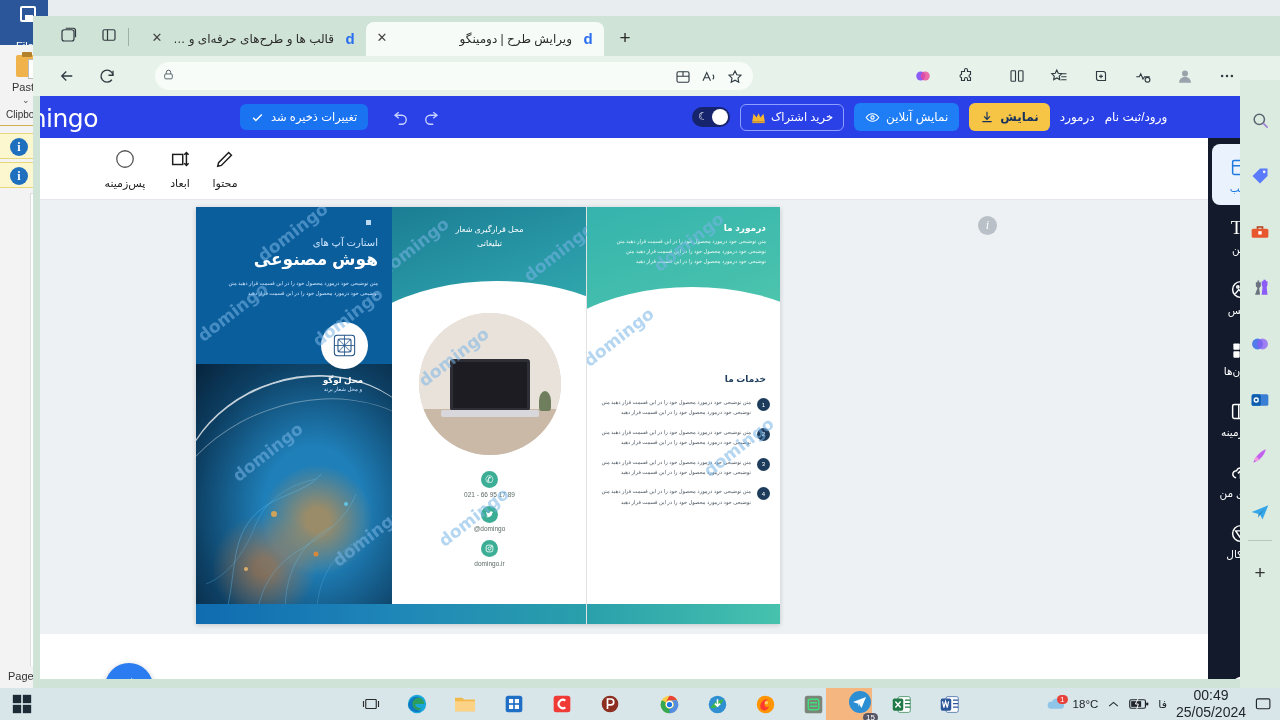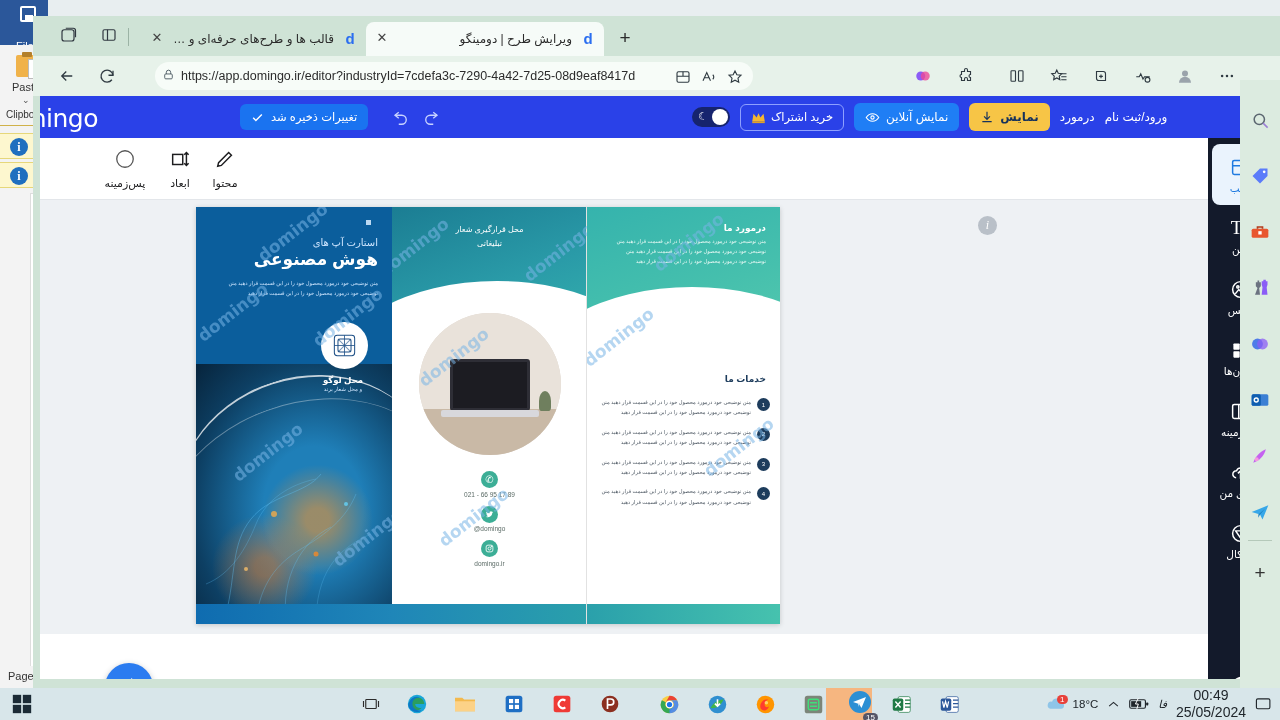--- a/index.html
+++ b/index.html
@@ -283,21 +283,20 @@
           </svg>
       </div>
 
       <div class="omnibox">
         <div class="lock">
           <svg viewBox="0 0 24 24" width="13" height="13" fill="none" stroke="currentColor" stroke-width="1.7">
             <rect x="5" y="11" width="14" height="9" rx="2"></rect>
               <path d="M8 11V8a4 4 0 0 1 8 0v3"></path>
             </svg>
         </div>
-        <div class="url">https://app.domingo.ir/editor?industryId=7cdefa3c-7290-4a42-7d25-08d9eaf8417d</div>
         <div class="omni-right">
           <div class="navic" style="position:relative; top:0">
             <svg viewBox="0 0 24 24" fill="none" stroke="currentColor" stroke-width="1.5">
                 <rect x="4" y="5" width="16" height="14" rx="2"></rect>
                 <path d="M4 11h16M12 5v6"></path>
               </svg>
           </div>
           <div class="navic" style="position:relative; top:0">
             <svg viewBox="0 0 24 24" fill="none" stroke="currentColor" stroke-width="1.5">
                 <path d="M4 17l5-11 5 11M6 13h6"></path>
@@ -835,21 +834,21 @@
       </div>
       <svg width="13" height="13" viewBox="0 0 24 24" fill="none" stroke="#20262b" stroke-width="1.9">
           <path d="M4 15l8-7 8 7"></path>
         </svg>
       <svg width="20" height="14" viewBox="0 0 28 18">
         <rect x="1" y="3" width="22" height="12" rx="2" fill="none" stroke="#20262b" stroke-width="1.6"></rect>
         <rect x="24" y="7" width="3" height="4" rx="1" fill="#20262b"></rect>
         <rect x="3" y="5" width="14" height="8" fill="#20262b"></rect>
         <path d="M13 1l-4 8h4l-2 7" stroke="#fff" stroke-width="1.4" fill="none"></path>
       </svg>
-      <span style="font-size:11px; color:#20262b;font-style:italic;">فا</span>
+      <span style="font-size:11px; color:#20262b;">فا</span>
       <div class="tb-clock">
         <div>00:49</div>
         <div>25/05/2024</div>
       </div>
       <svg width="17" height="15" viewBox="0 0 24 20" fill="none" stroke="#20262b" stroke-width="1.6">
           <rect x="2" y="2" width="19" height="14" rx="2"></rect>
         </svg>
     </div>
   </div>
 

